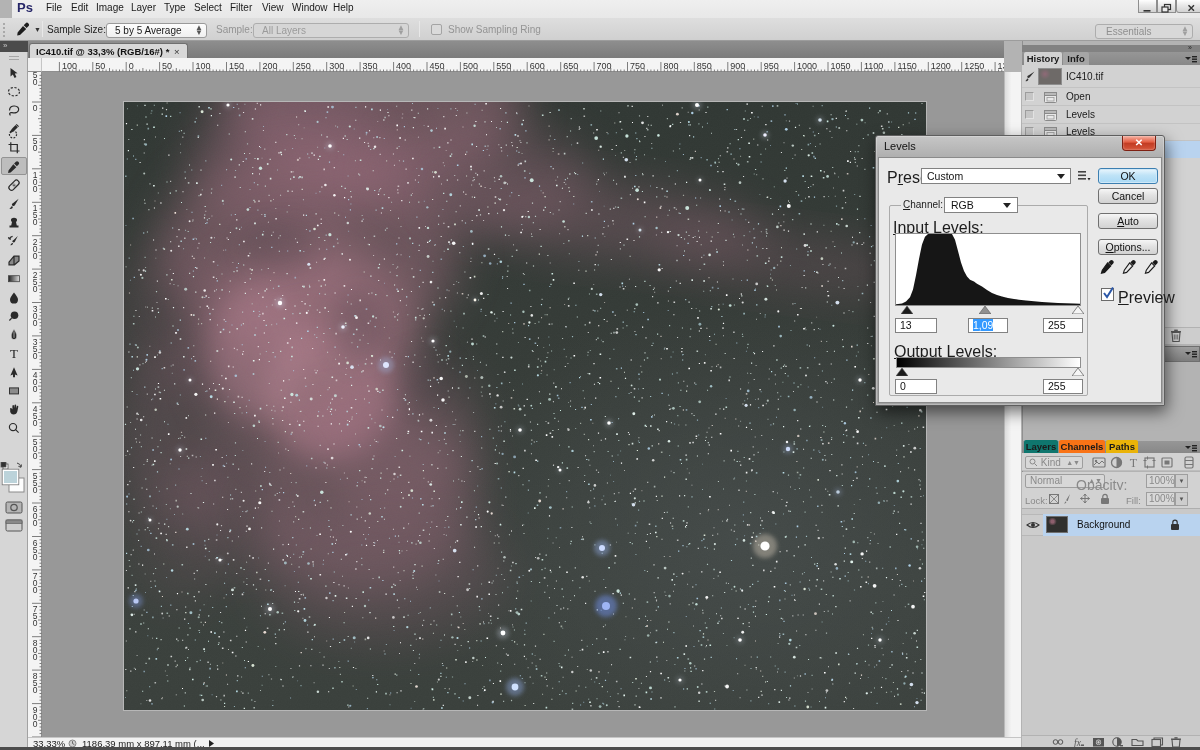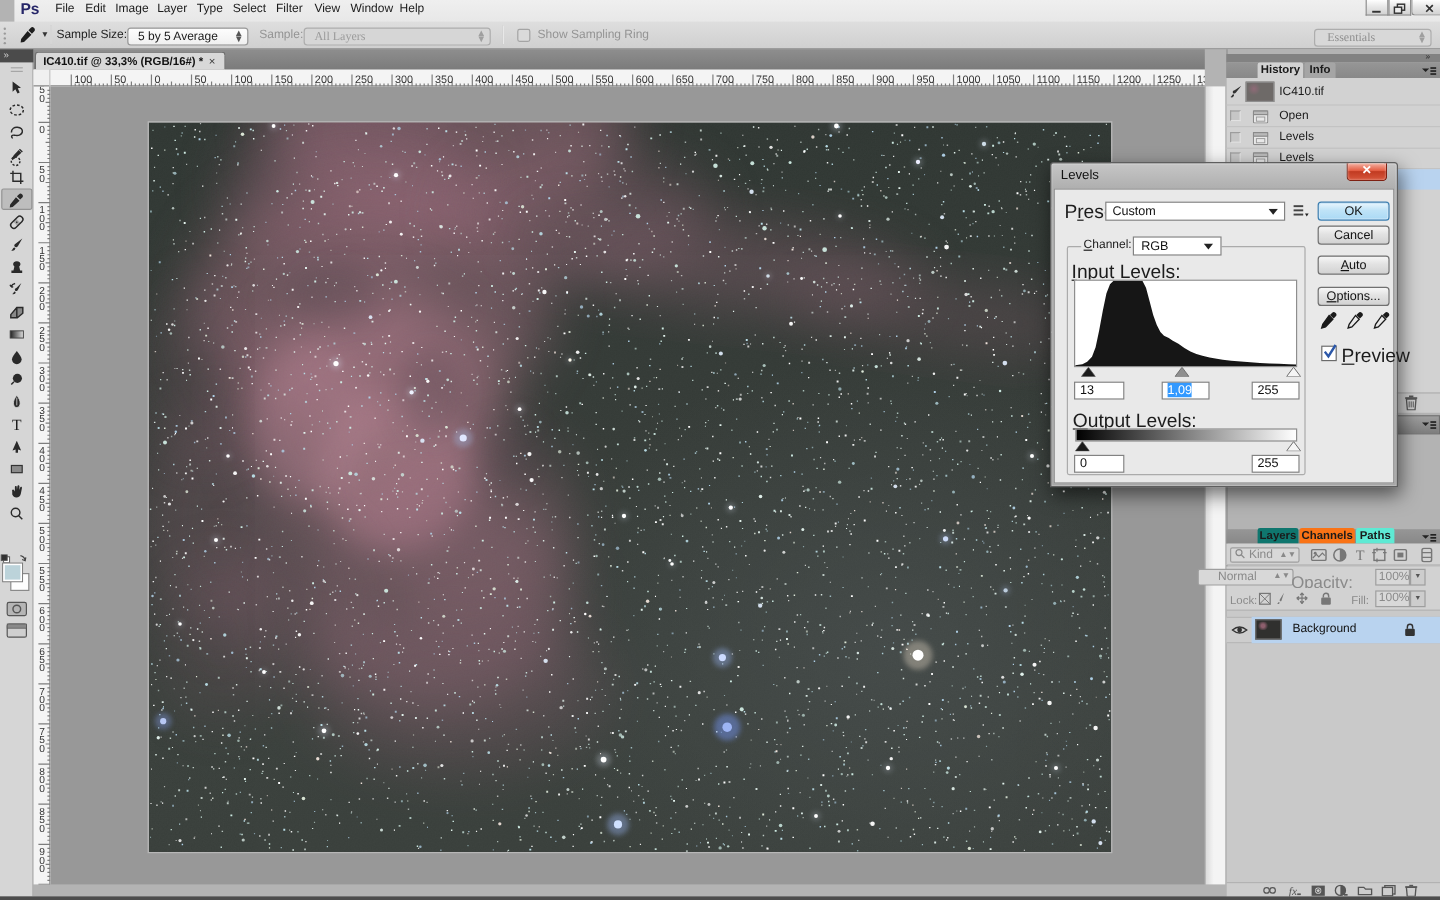--- a/index.html
+++ b/index.html
@@ -8,39 +8,39 @@
 #menubar{left:0;top:0;width:1200px;height:33px;background:linear-gradient(#efefef,#e2e2e2);border-bottom:1px solid #999;margin-left:12px;}
 #menubar .mi{position:absolute;top:2px;font-size:10px;color:#1a1a1a;}
 #pslogo{position:absolute;left:5px;top:0px;font-size:13px;font-weight:bold;color:#262668;letter-spacing:0px;}
 .winbtn{position:absolute;top:0;height:13px;background:linear-gradient(#fefefe,#e8e8e8 45%,#d2d2d2);border:1px solid #8e8e8e;border-top:none;}
 
 #optionsbar{left:0;top:18px;width:1200px;height:23px;background:linear-gradient(#dedede,#d0d0d0);border-bottom:1px solid #9c9c9c;}
 .obtext{position:absolute;font-size:10px;color:#222;}
 .obgray{position:absolute;font-size:10px;color:#949494;}
 .obsep{position:absolute;top:3px;width:1px;height:16px;background:#aaa;border-right:1px solid #e8e8e8;}
 .combo{position:absolute;border:1px solid #9a9a9a;border-radius:3px;background:linear-gradient(#fdfdfd,#f0f0f0);font-size:10px;color:#1a1a1a;}
-.combo.dis{background:#d6d6d6;color:#9b9b9b;border-color:#adadad;font-family:Liberation Serif, serif;}
+.combo.dis{background:#d6d6d6;color:#9b9b9b;border-color:#adadad;}
 .updn{position:absolute;right:3px;top:1px;font-size:8px;color:#555;line-height:5px;}
 .updn.dis{color:#9f9f9f;}
 
 #toolcol{left:0;top:41px;width:28px;height:706px;background:#d6d6d6;border-right:1px solid #a2a2a2;}
 #toolhead{left:0;top:41px;width:28px;height:11px;background:#4b4b4b;color:#c8c8c8;font-size:8px;line-height:10px;padding-left:3px;letter-spacing:-1px;}
 
 #tabbar{left:28px;top:41px;width:976px;height:17px;background:linear-gradient(#8e8e8e,#7b7b7b);}
 #doctab{left:29px;top:43px;width:159px;height:15px;background:#d8d8d8;border:1px solid #6f6f6f;border-bottom:none;border-radius:3px 3px 0 0;font-size:9.5px;font-weight:bold;color:#111;line-height:15px;padding-left:6px;}
 #hruler{left:28px;top:58px;width:976px;height:14px;background:#f4f4f4;border-bottom:1px solid #8e8e8e;}
 #vruler{left:28px;top:72px;width:14px;height:665px;background:#f4f4f4;border-right:1px solid #8e8e8e;}
 #rulercorner{left:28px;top:58px;width:14px;height:14px;background:#f0f0f0;border-right:1px solid #c6c6c6;border-bottom:1px solid #8e8e8e;}
 #viewport{left:42px;top:72px;width:962px;height:665px;background:#989898;overflow:hidden;}
 #vscroll{left:1004px;top:72px;width:17px;height:665px;background:linear-gradient(90deg,#dcdcdc,#f4f4f4 40%);border-left:1px solid #b9b9b9;}
 #statusbar{left:28px;top:737px;width:993px;height:11px;background:#f1f1f1;border-top:1px solid #c5c5c5;font-size:9.5px;color:#222;}
 #botframe{left:0;top:747px;width:1200px;height:3px;background:#4c4c4c;z-index:60;}
 
 #dock{left:1022px;top:41px;width:178px;height:706px;background:#b3b3b3;border-left:1px solid #8f8f8f;}
-.ptab{position:absolute;height:13px;font-size:9.5px;font-weight:bold;color:#1a1a1a;text-align:center;border-radius:2px 2px 0 0;margin-left:24px;}
+.ptab{position:absolute;height:13px;font-size:9.5px;font-weight:bold;color:#1a1a1a;text-align:center;border-radius:2px 2px 0 0;}
 .panelbg{position:absolute;background:#d2d2d2;}
 .hrow{position:absolute;left:1022px;width:178px;border-bottom:1px solid #c3c3c3;font-size:11px;color:#1a1a1a;}
 .hwell{position:absolute;left:1025px;width:9px;height:9px;background:#c6c6c6;border:1px solid #9d9d9d;border-bottom-color:#e2e2e2;border-right-color:#e2e2e2;}
 
 #dlg{left:875px;top:135px;width:290px;height:271px;background:linear-gradient(#c6c6c6,#b0b0b0 20px,#a2a2a2);border:1px solid #5e5e5e;border-radius:3px 3px 0 0;box-shadow:2px 6px 16px rgba(0,0,0,.55),0 0 0 1px rgba(255,255,255,.25) inset;z-index:50;}
 #dlgtitle{position:absolute;left:8px;top:4px;font-size:11px;color:#111;}
 #dlgbody{position:absolute;left:2px;top:21px;width:284px;height:246px;background:#e9e9e9;border:1px solid #8a8a8a;}
 #dlgx{position:absolute;left:246px;top:0px;width:34px;height:15px;background:linear-gradient(#f4b0a2,#e35b40 45%,#c13b22 50%,#d6553a);border:1px solid #7e2012;border-top:none;border-radius:0 0 4px 4px;color:#fff;text-align:center;font-size:10px;font-weight:bold;line-height:14px;box-shadow:0 0 2px rgba(255,255,255,.6) inset;}
 .dtext{position:absolute;font-size:16px;color:#1c1c1c;}
 .dfield{position:absolute;background:#fff;border:1px solid #828282;font-size:10.5px;color:#111;}
@@ -850,20 +850,31 @@
         <text x="7" y="607.1" font-size="8.5" fill="#333" text-anchor="middle">8</text>
         <text x="7" y="614.1" font-size="8.5" fill="#333" text-anchor="middle">5</text>
         <text x="7" y="621.1" font-size="8.5" fill="#333" text-anchor="middle">0</text>
         <text x="7" y="640.6" font-size="8.5" fill="#333" text-anchor="middle">9</text>
         <text x="7" y="647.6" font-size="8.5" fill="#333" text-anchor="middle">0</text>
         <text x="7" y="654.6" font-size="8.5" fill="#333" text-anchor="middle">0</text>
       </svg>
     </div>
     <div id="rulercorner" class="abs"></div>
     <div id="vscroll" class="abs"></div>
+    <div id="statusbar" class="abs">
+      <span class="abs" style="left:5px;top:0px">33,33%</span>
+<svg class="abs" style="left:40px;top:1px" width="10" height="9">
+        <circle cx="4.5" cy="4.5" r="3.5" fill="#cfcfcf" stroke="#888"></circle>
+        <path d="M4.5 2.2 V4.5 L6.3 5.6" stroke="#666" fill="none"></path>
+      </svg>
+<span class="abs" style="left:54px;top:0px">1186,39 mm x 897,11 mm (...</span>
+<svg class="abs" style="left:180px;top:1px" width="8" height="9">
+        <path d="M1 1 L6 4.5 L1 8 Z" fill="#222"></path>
+      </svg>
+    </div>
     <div id="botframe" class="abs"></div>
     <div id="dock" class="abs"></div>
     <div class="abs" style="left:1022px;top:45px;width:178px;height:7px;background:#828282"></div>
     <span class="abs" style="left:1188px;top:44px;font-size:7px;color:#2a2a2a">»</span>
     <div class="abs" style="left:1022px;top:52px;width:178px;height:13px;background:linear-gradient(#969696,#888)"></div>
     <div class="ptab" style="left:1024px;top:52px;width:38px;background:#d2d2d2;line-height:13px">History</div>
     <div class="ptab" style="left:1063px;top:52px;width:26px;background:#a5a5a5;line-height:13px">Info</div>
     <svg class="abs" style="left:1185px;top:55px" width="12" height="8">
       <path d="M0 2 l3 3 3-3z" fill="#222"></path>
       <rect x="7" y="1" width="5" height="1.4" fill="#222"></rect>
@@ -920,21 +931,21 @@
     <div class="abs" style="left:1022px;top:346px;width:178px;height:16px;background:linear-gradient(#9e9e9e,#7e7e7e);border:1px solid #6f6f6f"></div>
     <svg class="abs" style="left:1185px;top:350px" width="12" height="8">
       <path d="M0 2 l3 3 3-3z" fill="#222"></path>
       <rect x="7" y="1" width="5" height="1.4" fill="#222"></rect>
       <rect x="7" y="3.5" width="5" height="1.4" fill="#222"></rect>
       <rect x="7" y="6" width="5" height="1.4" fill="#222"></rect>
     </svg>
     <div class="abs" style="left:1022px;top:441px;width:178px;height:12px;background:linear-gradient(#969696,#888)"></div>
     <div class="ptab" style="left:1024px;top:440px;width:34px;background:#0f766e;line-height:13px;height:13px">Layers</div>
     <div class="ptab" style="left:1059px;top:440px;width:46px;background:#f97316;line-height:13px;height:13px">Channels</div>
-    <div class="ptab" style="left:1106px;top:440px;width:32px;background:#5eead4;line-height:13px;height:13px">Paths</div>
+    <div class="ptab" style="left:1106px;top:440px;width:32px;background:#eab308;line-height:13px;height:13px">Paths</div>
     <svg class="abs" style="left:1185px;top:444px" width="12" height="8">
       <path d="M0 2 l3 3 3-3z" fill="#222"></path>
       <rect x="7" y="1" width="5" height="1.4" fill="#222"></rect>
       <rect x="7" y="3.5" width="5" height="1.4" fill="#222"></rect>
       <rect x="7" y="6" width="5" height="1.4" fill="#222"></rect>
     </svg>
     <div class="panelbg" style="left:1022px;top:453px;width:178px;height:18px;border-bottom:1px solid #bdbdbd"></div>
     <div class="abs" style="left:1025px;top:456px;width:58px;height:13px;background:#d8d8d8;border:1px solid #9e9e9e;border-radius:2px;font-size:10px;color:#8a8a8a;line-height:11px;padding-left:3px"><svg width="9" height="9" style="vertical-align:-1px">
         <circle cx="3.5" cy="3.5" r="2.5" fill="none" stroke="#8a8a8a"></circle>
         <path d="M5.5 5.5 L8 8" stroke="#8a8a8a"></path>
@@ -957,21 +968,21 @@
     </svg>
     <svg class="abs" style="left:1160px;top:456px" width="14" height="13">
       <rect x="2" y="2" width="10" height="9" rx="1" fill="none" stroke="#777" stroke-width="1.2"></rect>
       <rect x="4.5" y="4.5" width="5" height="4" fill="#777"></rect>
     </svg>
     <svg class="abs" style="left:1182px;top:456px" width="14" height="13">
       <rect x="3" y="1" width="8" height="11" rx="1.5" fill="none" stroke="#777" stroke-width="1.2"></rect>
       <path d="M3 4.5 h8 M3 8.5 h8" stroke="#777"></path>
     </svg>
     <div class="panelbg" style="left:1022px;top:472px;width:178px;height:18px"></div>
-    <div class="abs" style="left:998px;top:474px;width:80px;height:14px;background:#d8d8d8;border:1px solid #9e9e9e;border-radius:2px;font-size:10px;color:#8a8a8a;line-height:12px;padding-left:16px">Normal<span style="float:right;margin-right:2px;font-size:7px">▲▼</span></div>
+    <div class="abs" style="left:1025px;top:474px;width:80px;height:14px;background:#d8d8d8;border:1px solid #9e9e9e;border-radius:2px;font-size:10px;color:#8a8a8a;line-height:12px;padding-left:4px">Normal<span style="float:right;margin-right:2px;font-size:7px">▲▼</span></div>
     <span class="abs" style="left:1076px;top:477px;font-size:14px;color:#8a8a8a">Opacity:</span>
     <div class="abs" style="left:1146px;top:474px;width:29px;height:14px;background:#d8d8d8;border:1px solid #9e9e9e;font-size:10px;color:#8a8a8a;line-height:12px;padding-left:2px">100%</div>
     <div class="abs" style="left:1175px;top:474px;width:13px;height:14px;background:#cdcdcd;border:1px solid #9e9e9e;font-size:6px;color:#555;text-align:center;line-height:13px">▼</div>
     <div class="panelbg" style="left:1022px;top:490px;width:178px;height:19px;border-bottom:1px solid #aeaeae"></div>
     <span class="abs" style="left:1025px;top:495px;font-size:9.5px;color:#8a8a8a">Lock:</span>
     <svg class="abs" style="left:1049px;top:493px" width="62" height="12">
       <rect x="0.5" y="1.5" width="9" height="9" fill="none" stroke="#777"></rect>
       <path d="M0.5 1.5 l9 9 M9.5 1.5 l-9 9" stroke="#777" stroke-width=".8"></path>
       <path d="M23 1 L19.5 6.5 C19 7.6 20 8.4 20.8 7.8z M18.8 8.6 c-.8 .2 -.7 1.3 -1.6 1.6 .9 .5 2.2 -.1 2.1 -1.2z" fill="#777" transform="translate(-2,0)"></path>
       <path d="M36 1 v9 M31.5 5.5 h9 M36 1 l-1.5 2 M36 1 l1.5 2 M36 10 l-1.5 -2 M36 10 l1.5 -2 M31.5 5.5 l2 -1.5 M31.5 5.5 l2 1.5 M40.5 5.5 l-2 -1.5 M40.5 5.5 l-2 1.5" stroke="#777"></path>

